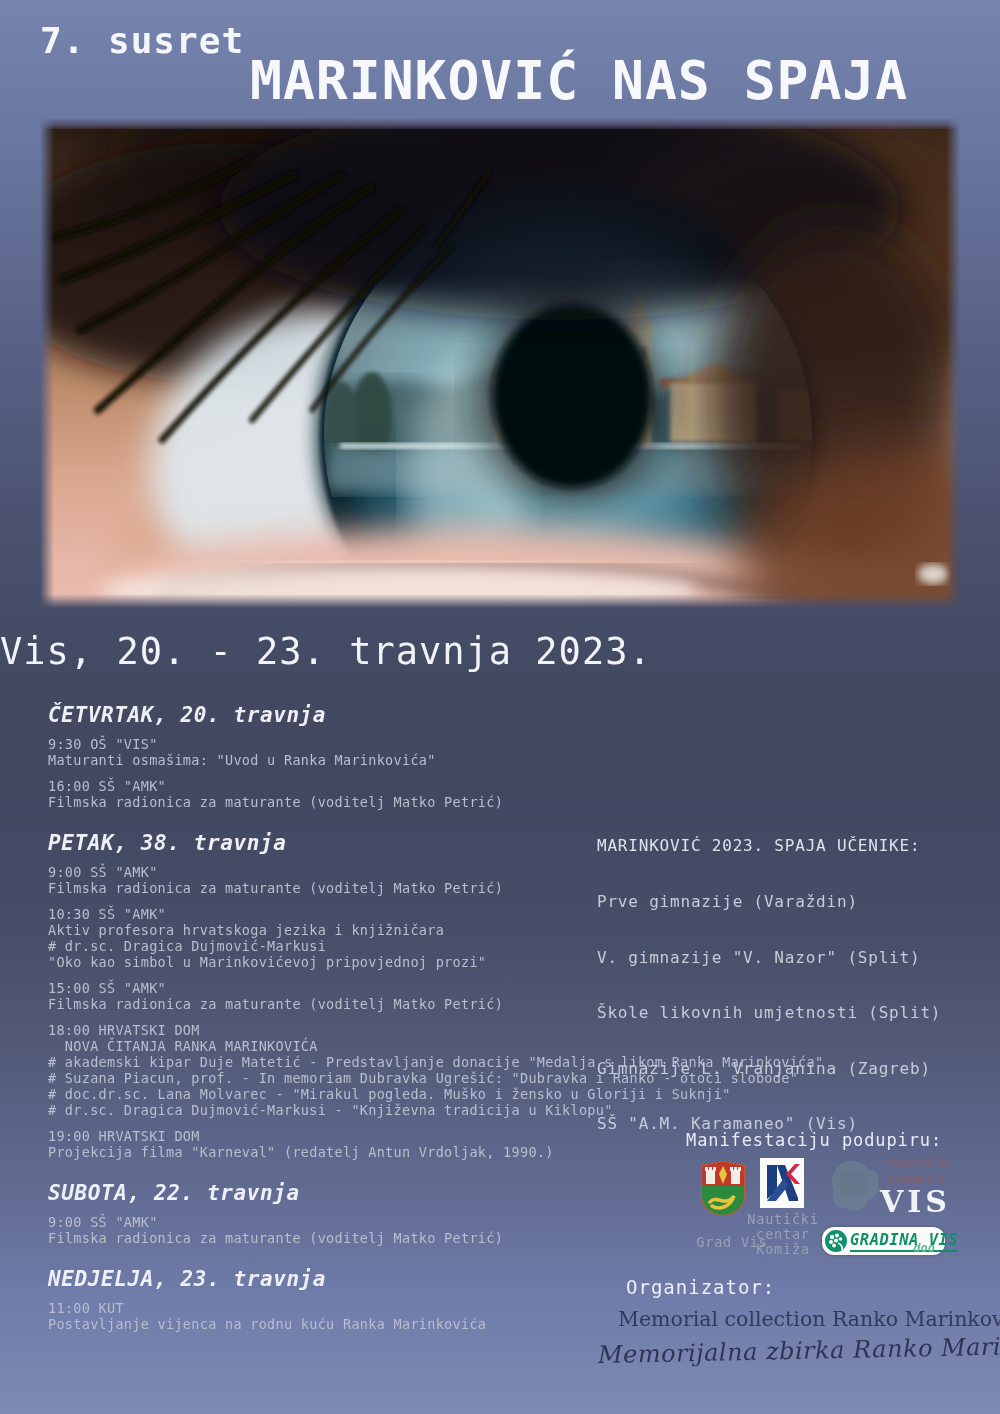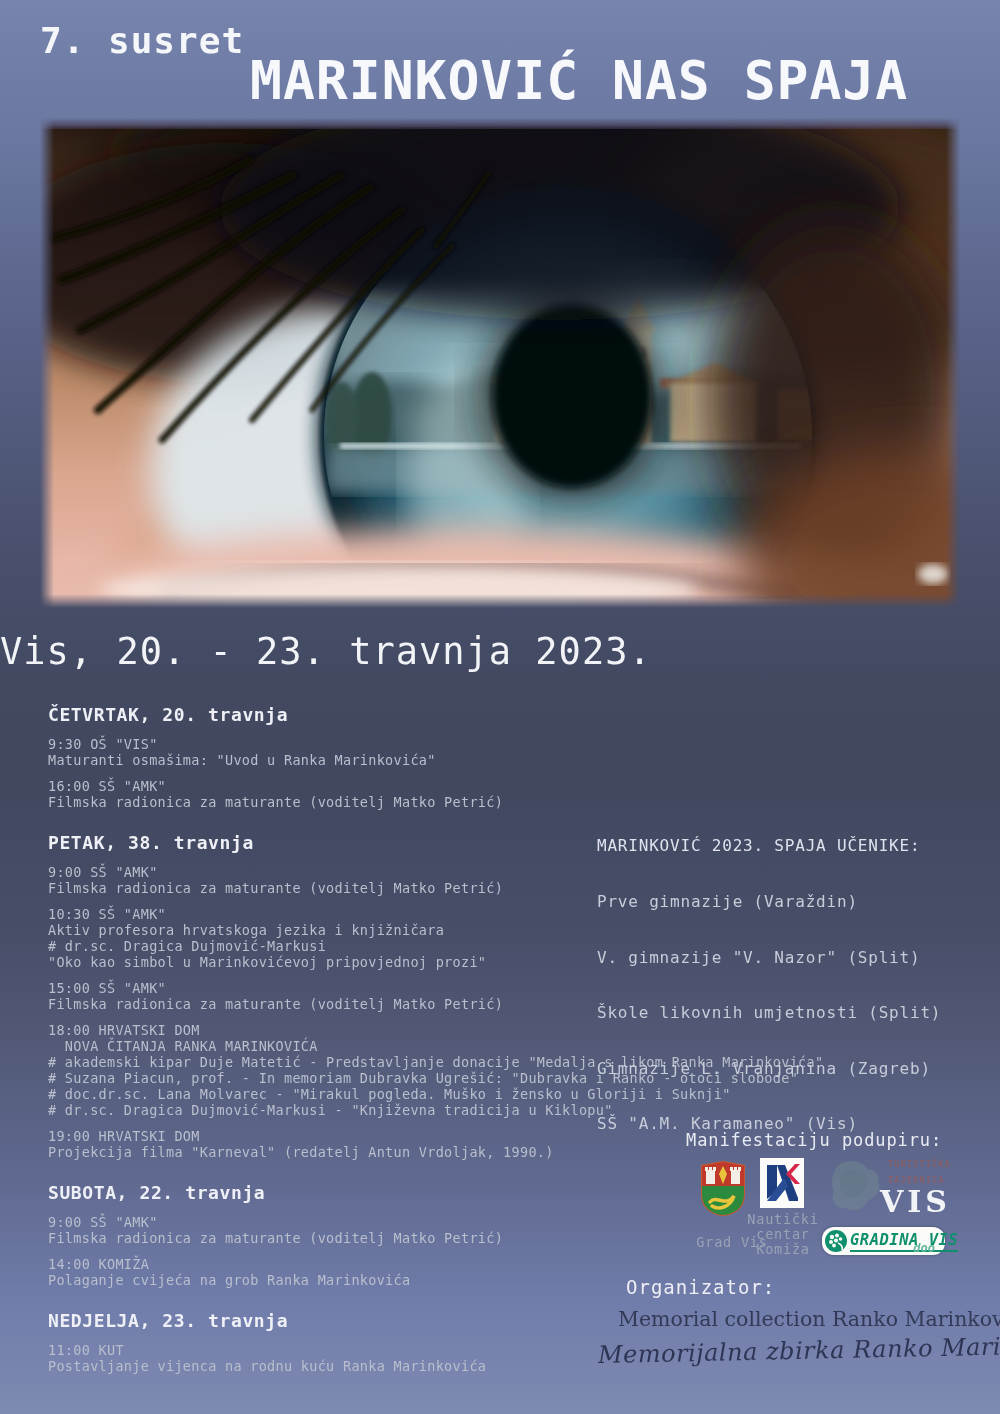--- a/index.html
+++ b/index.html
@@ -29,22 +29,22 @@
     mask-composite:intersect;
   }
   .photo svg{display:block;width:100%;height:100%;}
   .dateline{
     position:absolute;left:0;top:630px;width:1000px;text-align:left;
     font-size:37px;color:#f2f3f7;letter-spacing:1px;white-space:nowrap;
   }
   .left-col{position:absolute;left:48px;top:704px;width:840px;}
   .day + .day{margin-top:22px;}
   .day-heading{
-    margin:0;font-size:18px;line-height:22px;font-weight:bold;
-    color:#eef0f6;letter-spacing:.6px;
+    margin:0;font-size:21px;line-height:22px;font-weight:bold;
+    color:#eef0f6;letter-spacing:.6px;font-style:italic;
   }
   .event{
     margin-top:10px;font-size:13.5px;line-height:16px;color:#b9bfcd;
     letter-spacing:.3px;white-space:pre-wrap;
   }
   .participants{position:absolute;left:597px;top:834px;width:390px;}
   .p-heading{
     font-size:16px;line-height:24px;color:#dfe3ee;letter-spacing:.8px;white-space:nowrap;
   }
   .p-item{
@@ -221,22 +221,20 @@
 # Suzana Piacun, prof. - In memoriam Dubravka Ugrešić: "Dubravka i Ranko - otoci slobode"
 # doc.dr.sc. Lana Molvarec - "Mirakul pogleda. Muško i žensko u Gloriji i Suknji"
 # dr.sc. Dragica Dujmović-Markusi - "Književna tradicija u Kiklopu"</div>
       <div class="event">19:00 HRVATSKI DOM
 Projekcija filma "Karneval" (redatelj Antun Vrdoljak, 1990.)</div>
     </section>
     <section class="day">
       <h2 class="day-heading">SUBOTA, 22. travnja</h2>
       <div class="event">9:00 SŠ "AMK"
 Filmska radionica za maturante (voditelj Matko Petrić)</div>
-      <div class="event">14:00 KOMIŽA
-Polaganje cvijeća na grob Ranka Marinkovića</div>
     </section>
     <section class="day">
       <h2 class="day-heading">NEDJELJA, 23. travnja</h2>
       <div class="event">11:00 KUT
 Postavljanje vijenca na rodnu kuću Ranka Marinkovića</div>
     </section>
   </div>
 
   <div class="participants">
     <div class="p-heading">MARINKOVIĆ 2023. SPAJA UČENIKE:</div>

